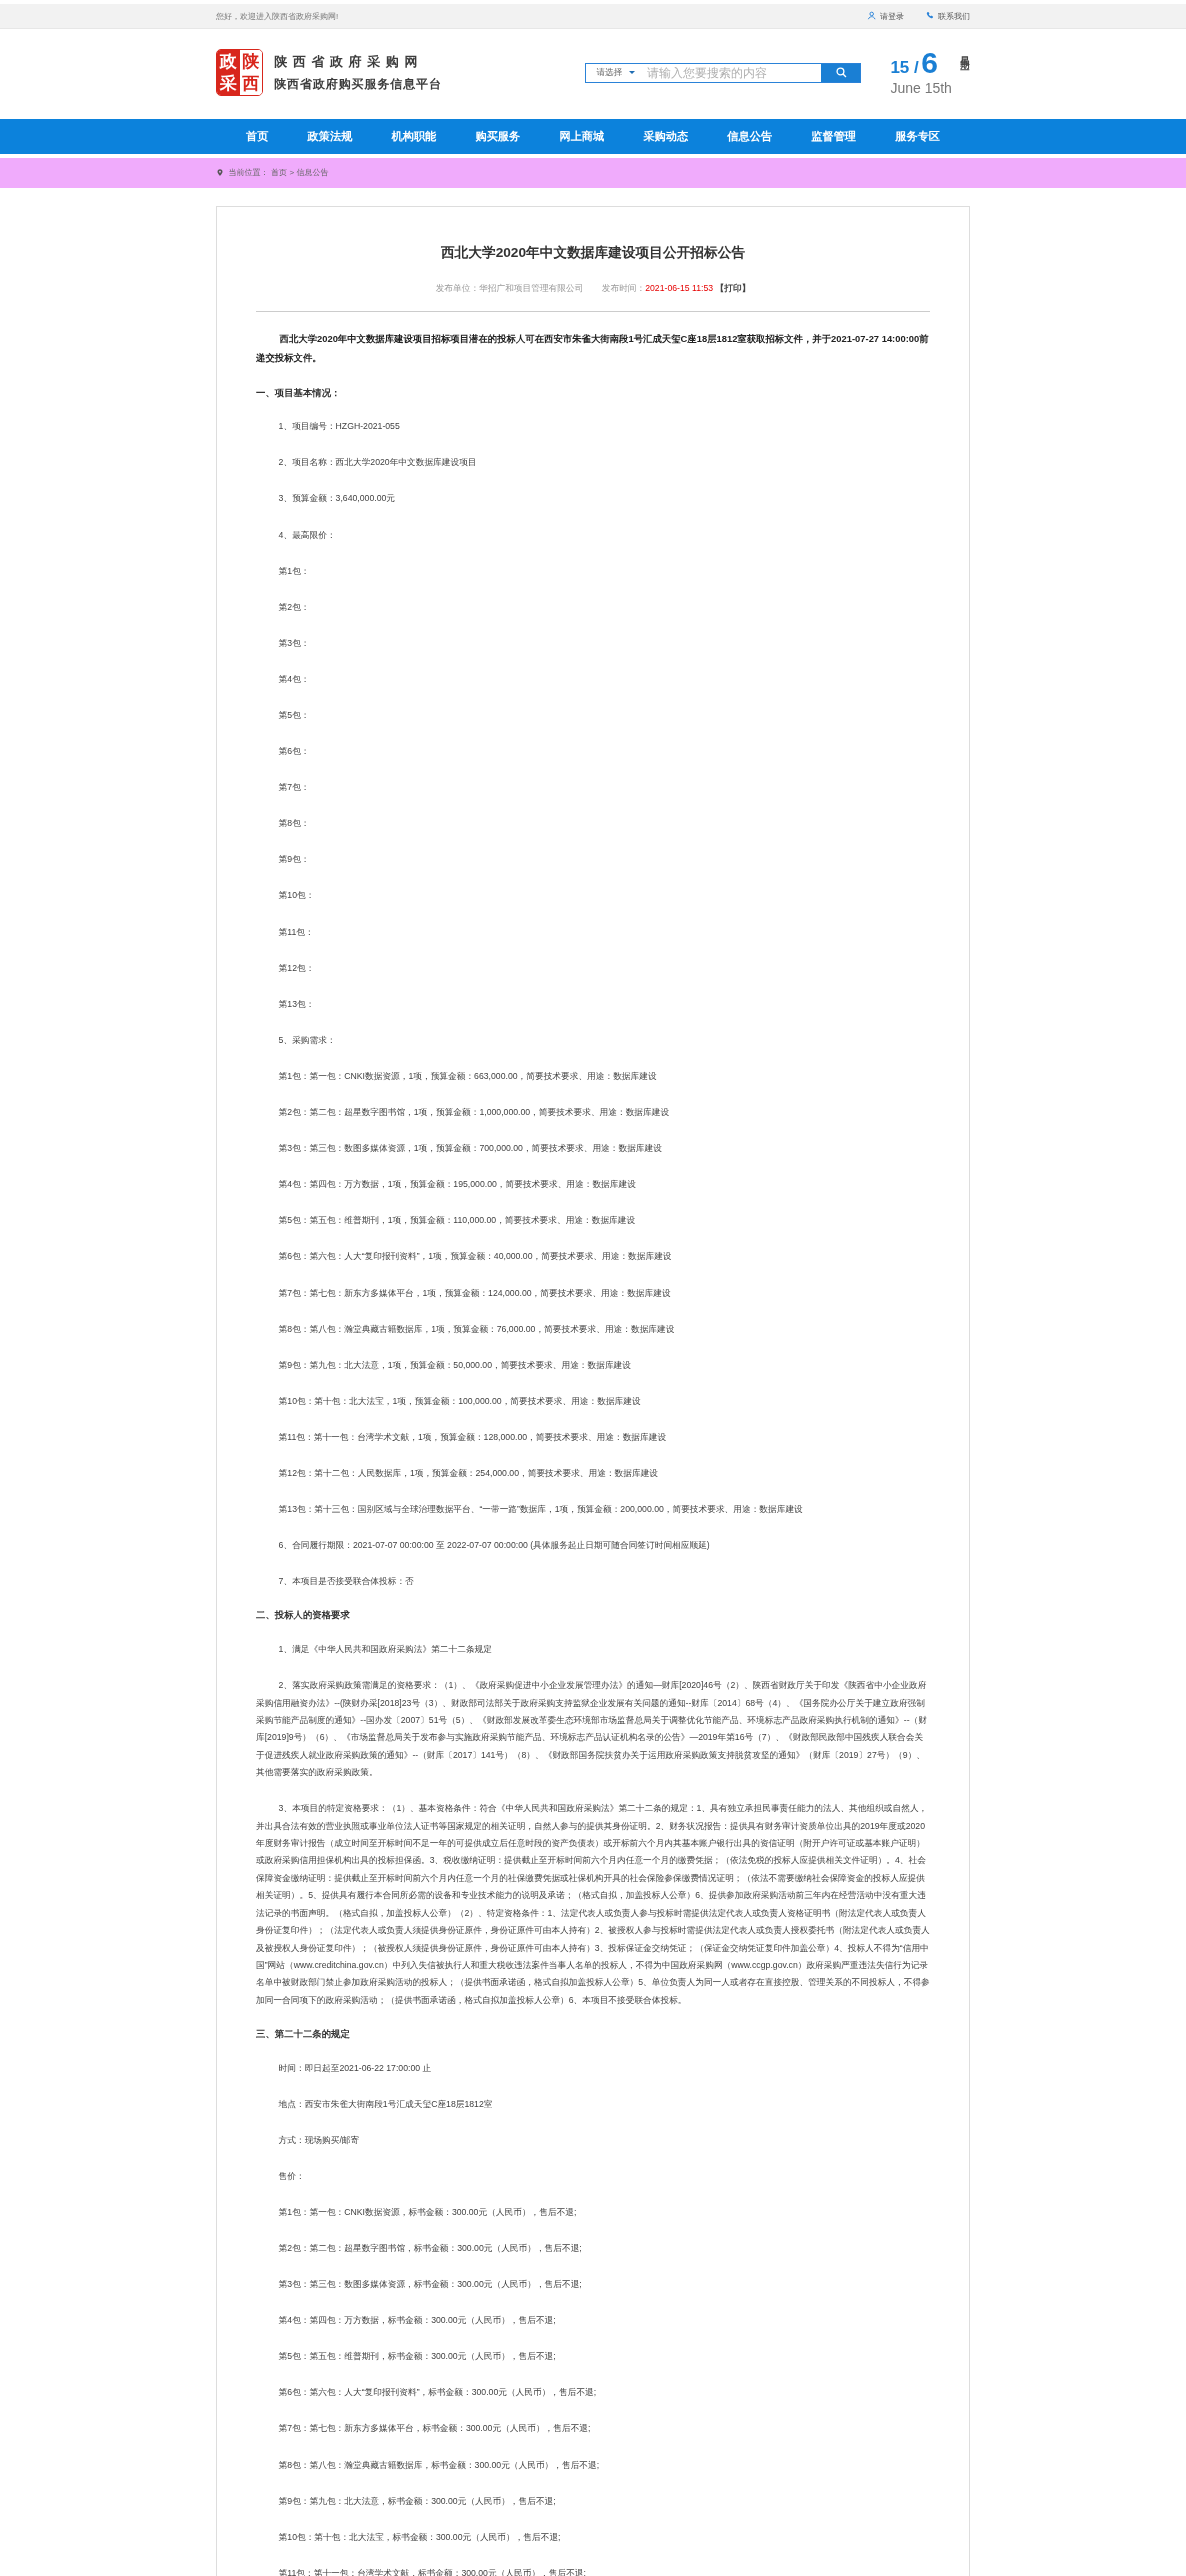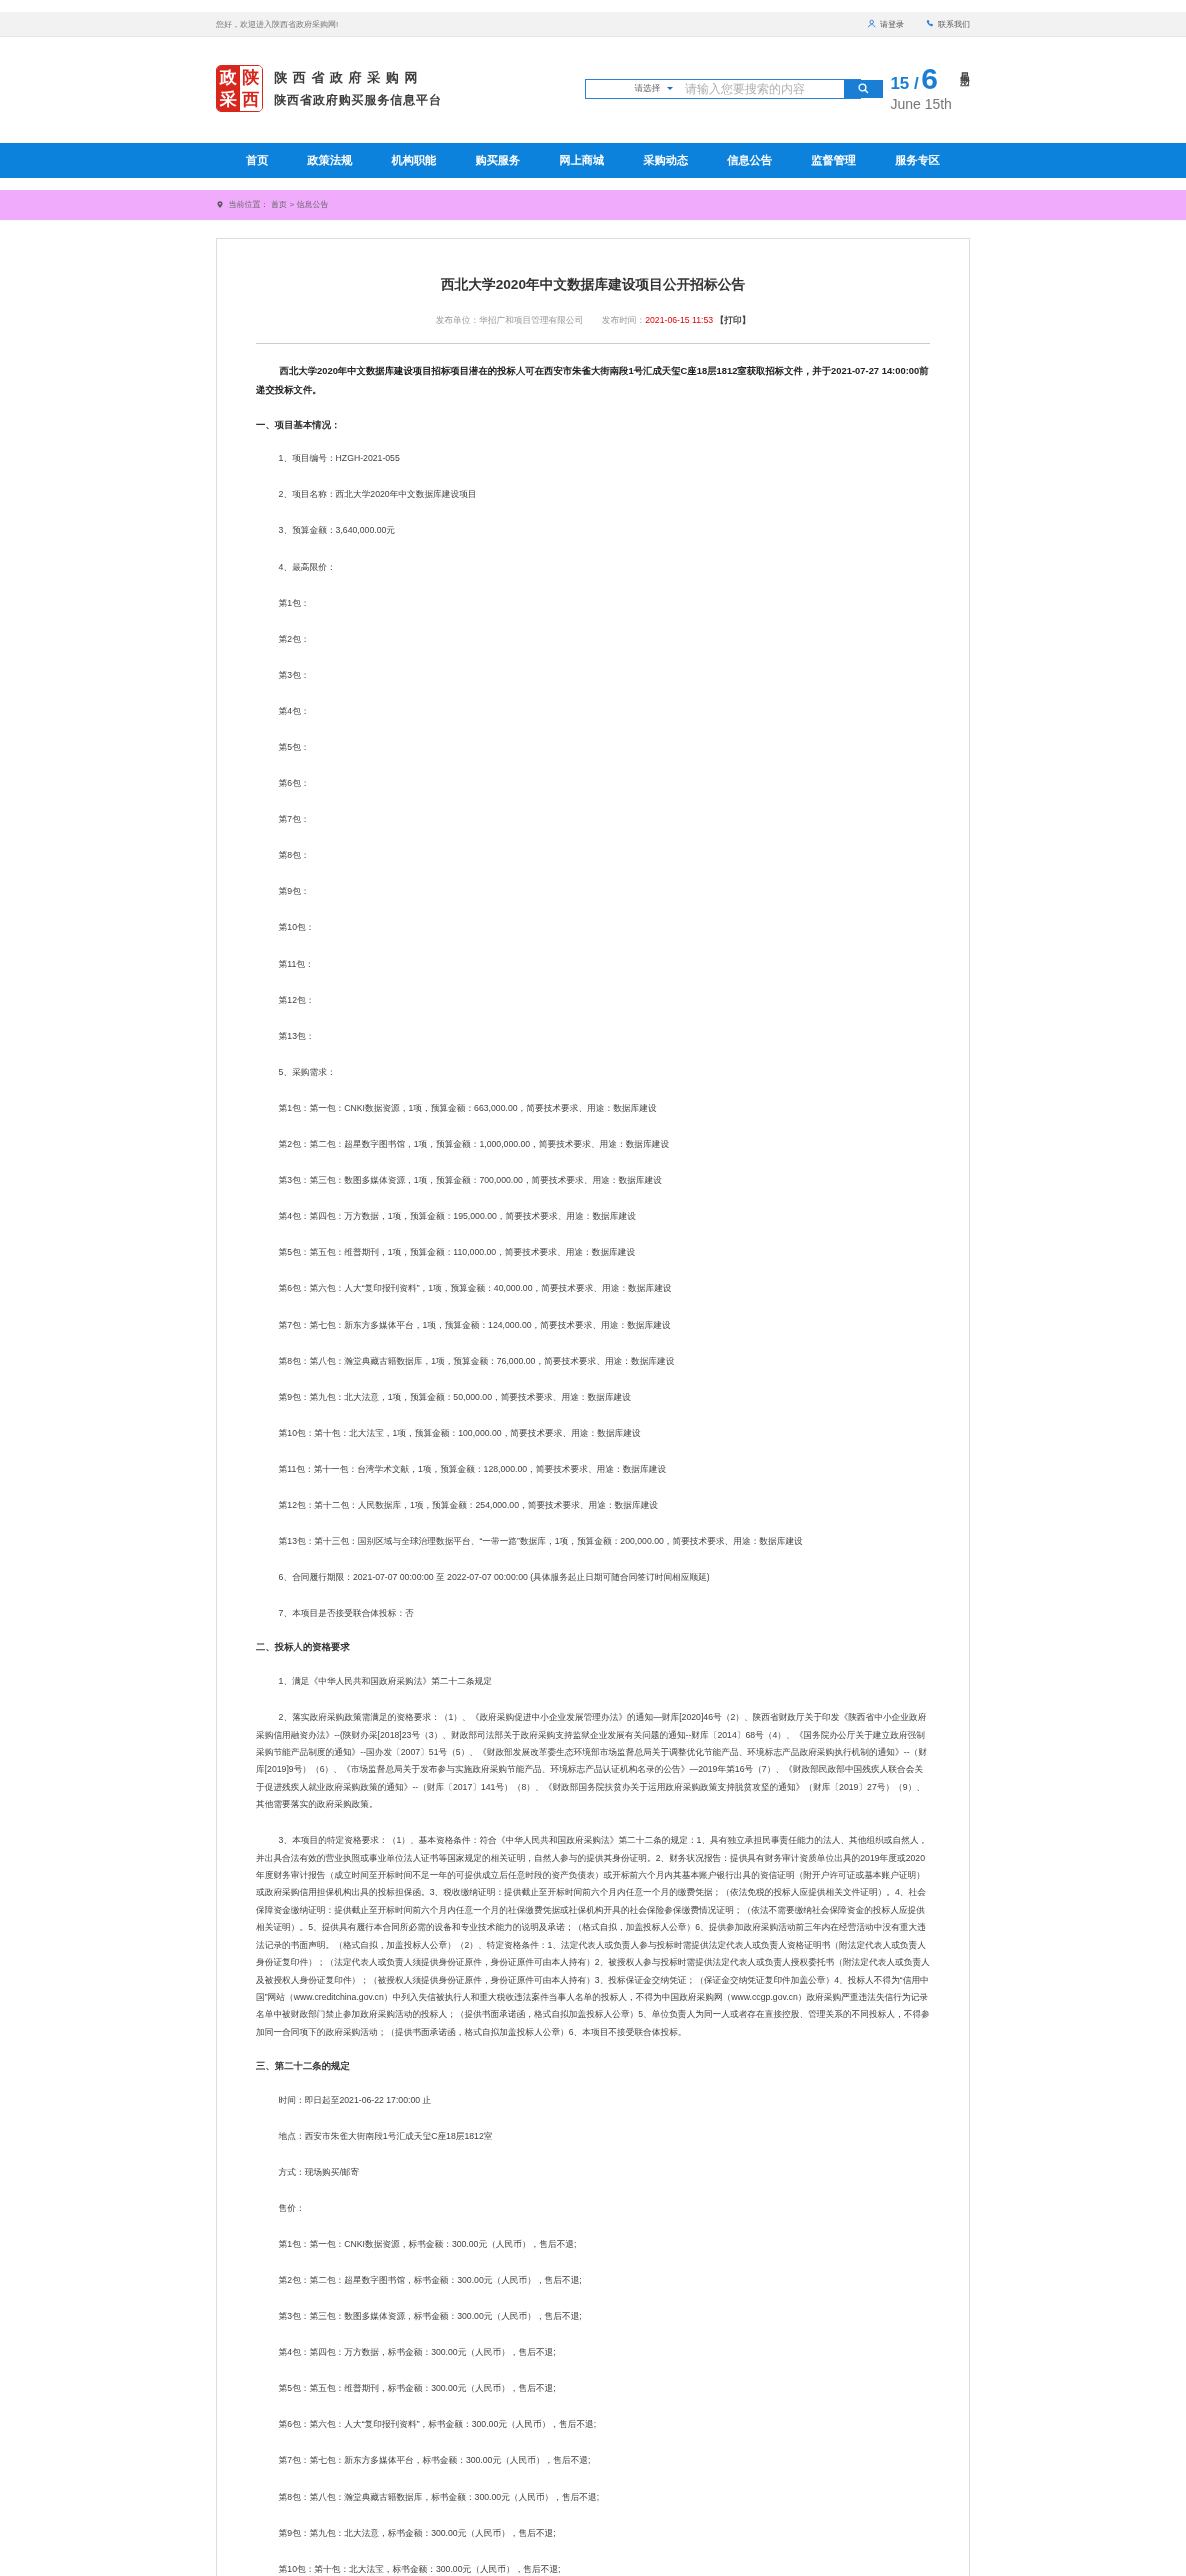--- a/index.html
+++ b/index.html
@@ -1,35 +1,35 @@
 <!DOCTYPE html>
 <html style="font-size:10px"><head>
 <meta charset="utf-8">
 <style>
   * { box-sizing: border-box; margin:0; padding:0; }
   body { font-family:"Liberation Sans","DejaVu Sans",sans-serif; color:#333; background:#fff; }
-  .container { width:754px; margin:12px auto; }
+  .container { width:754px; margin:4px auto; }
 
   
   .topbar { background:#f2f2f2; border-bottom:0.6px solid #e7e7e7; height:25px; font-size:8px; color:#777; }
   .topbar .container { display:flex; align-items:center; justify-content:space-between; height:100%; }
   .topbar-right { display:flex; align-items:center; gap:21px; }
   .toplink { display:flex; align-items:center; gap:3.7px; color:#555; cursor:pointer; }
   .toplink svg { display:block; }
 
   
   .header .container { display:flex; align-items:center; padding:16px 0 18.7px 0; }
   .seal { width:47px; height:47px; display:grid; grid-template-columns:1fr 1fr; border:1.9px solid #d8261c; border-radius:5px; overflow:hidden; background:#fff; flex:none; }
   .seal .c { display:flex; align-items:center; justify-content:center; font-weight:bold; font-size:17px; line-height:1; }
   .seal .red  { background:#d8261c; color:#fff; }
   .seal .wht  { background:#fff; color:#d8261c; }
   .site-titles { margin-left:11.2px; }
   .site-name { font-size:13px; font-weight:bold; color:#3c3c3c; letter-spacing:5.6px; }
   .site-subtitle { font-size:12px; font-weight:bold; color:#3c3c3c; letter-spacing:0.9px; margin-top:5px; }
-  .search-box { margin-left:auto; display:flex; align-items:stretch; border:1.2px solid #2a82d8; height:20px; width:276px; flex:none;padding-left:38px; }
+  .search-box { margin-left:auto; display:flex; align-items:stretch; border:1.2px solid #2a82d8; height:20px; width:276px; flex:none; }
   .search-select { display:flex; align-items:center; gap:6.2px; padding:0 8.7px 0 10px; font-size:8.7px; color:#666; cursor:pointer; flex:none; }
   .caret { width:0; height:0; border-left:3.1px solid transparent; border-right:3.1px solid transparent; border-top:3.7px solid #1f6db3; }
   .search-input { flex:1; border:0; outline:0; font-size:12px; color:#333; padding:0 3.7px; font-family:inherit; }
   .search-input::placeholder { color:#b0b0b0; }
   .search-btn { width:39px; background:#1a7fd4; border:0; cursor:pointer; display:flex; align-items:center; justify-content:center; flex:none; }
   .date-box { margin-left:29px; display:flex; align-items:flex-start; flex:none; }
   .date-nums { text-align:left; }
   .date-dm { color:#1a7fd4; font-weight:bold; font-size:17px; line-height:1; display:flex; align-items:flex-end; }
   .date-dm .big { font-size:30px; line-height:0.9; margin-left:2.5px; }
   .date-en { color:#777; font-size:14px; margin-top:3.7px; }

